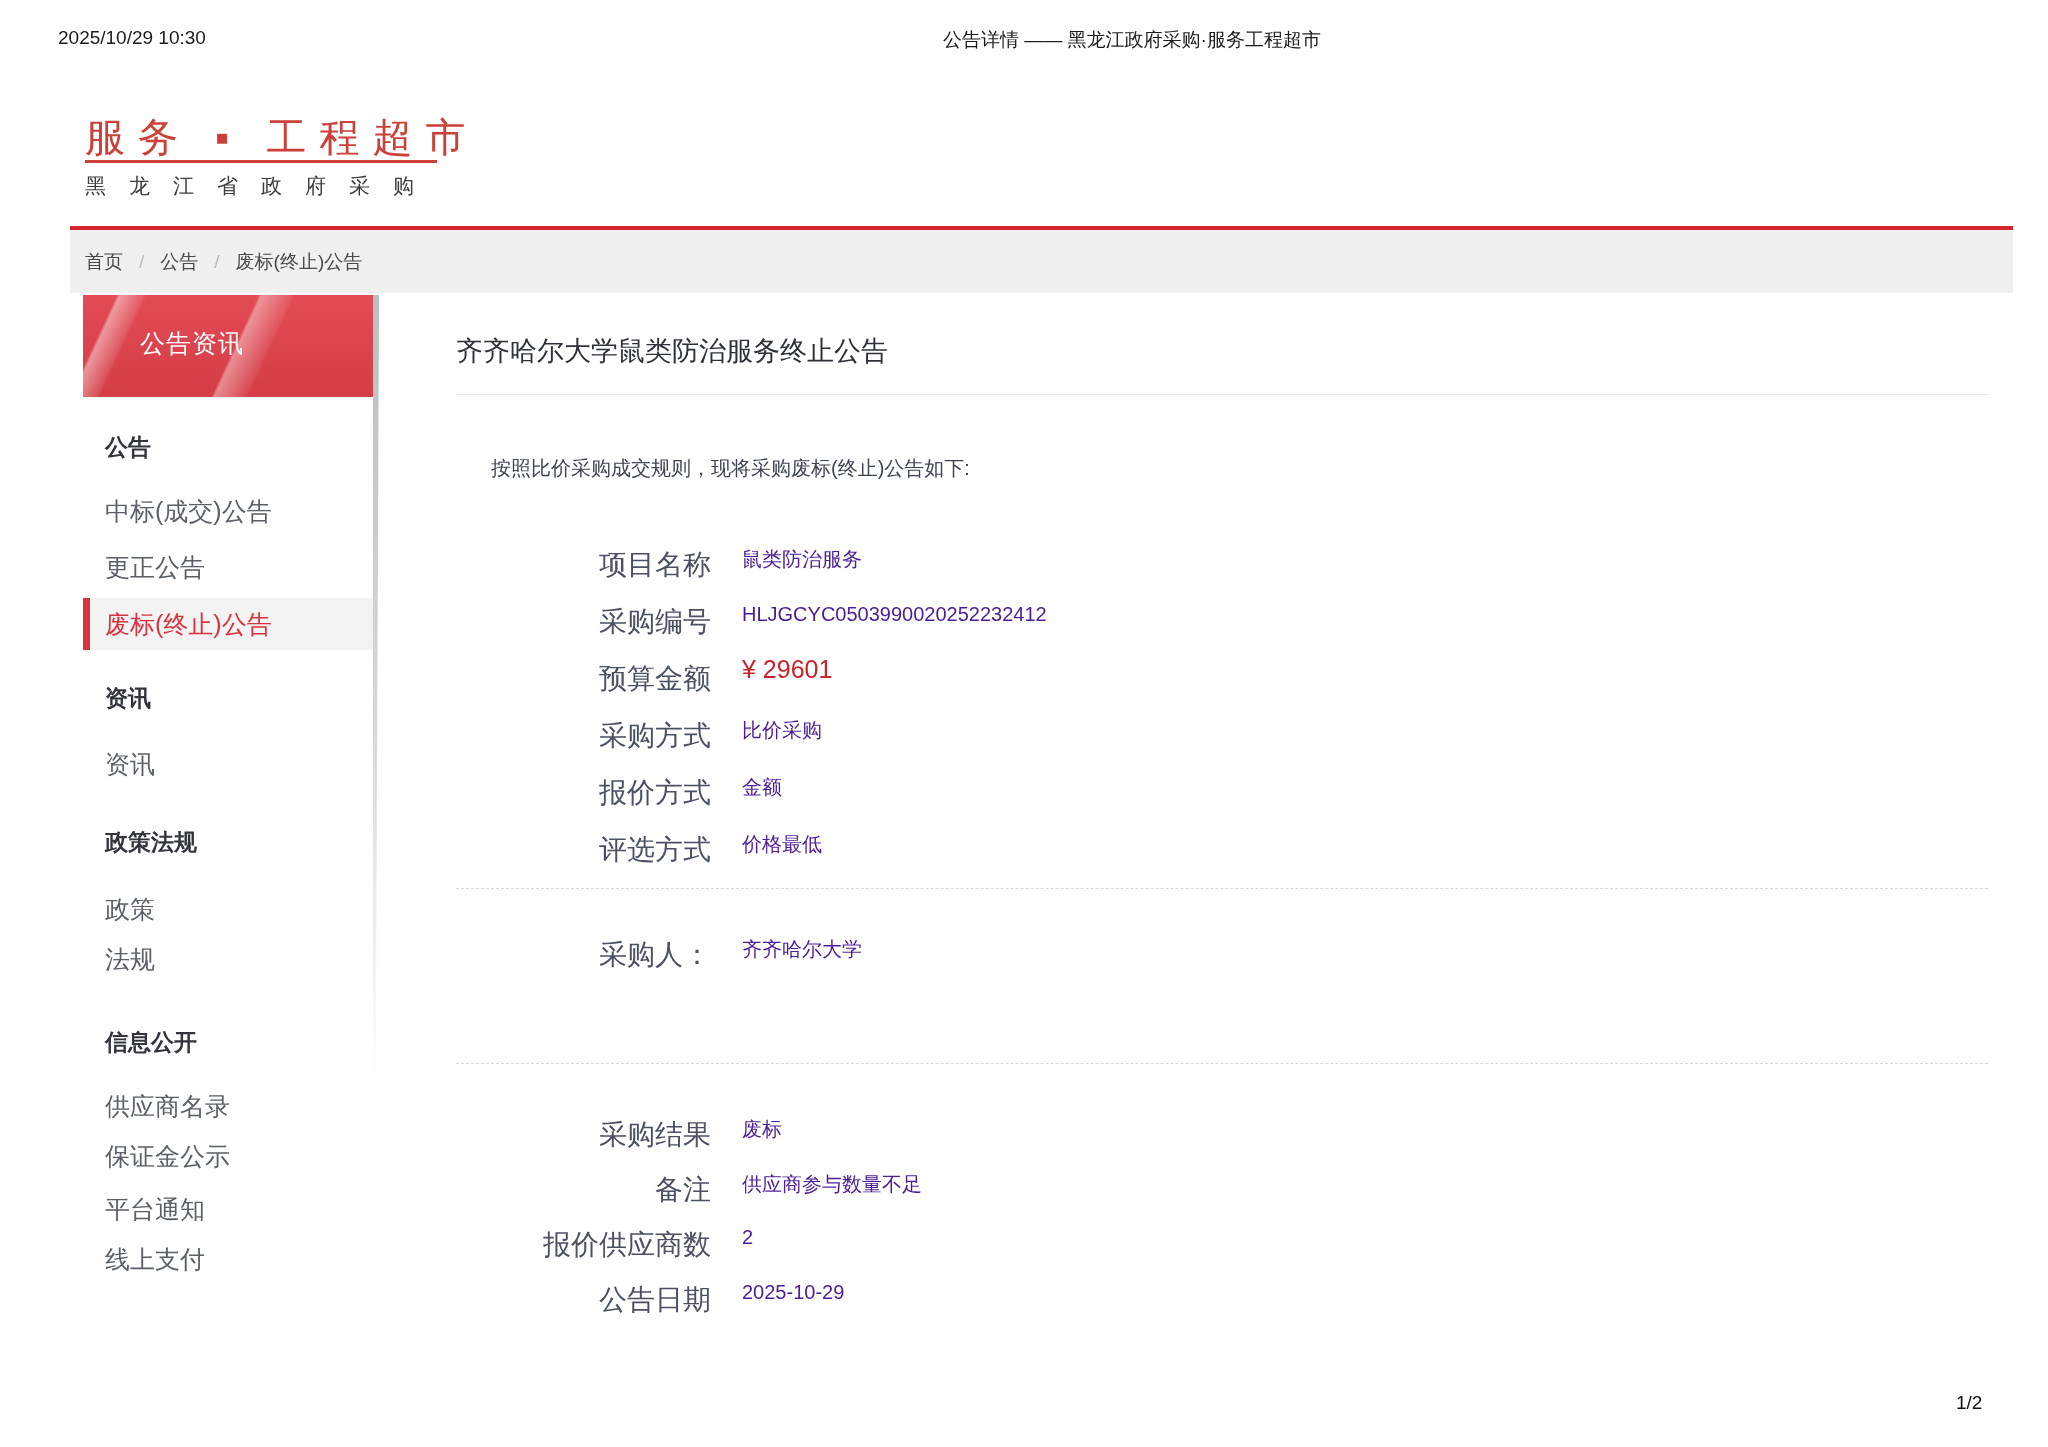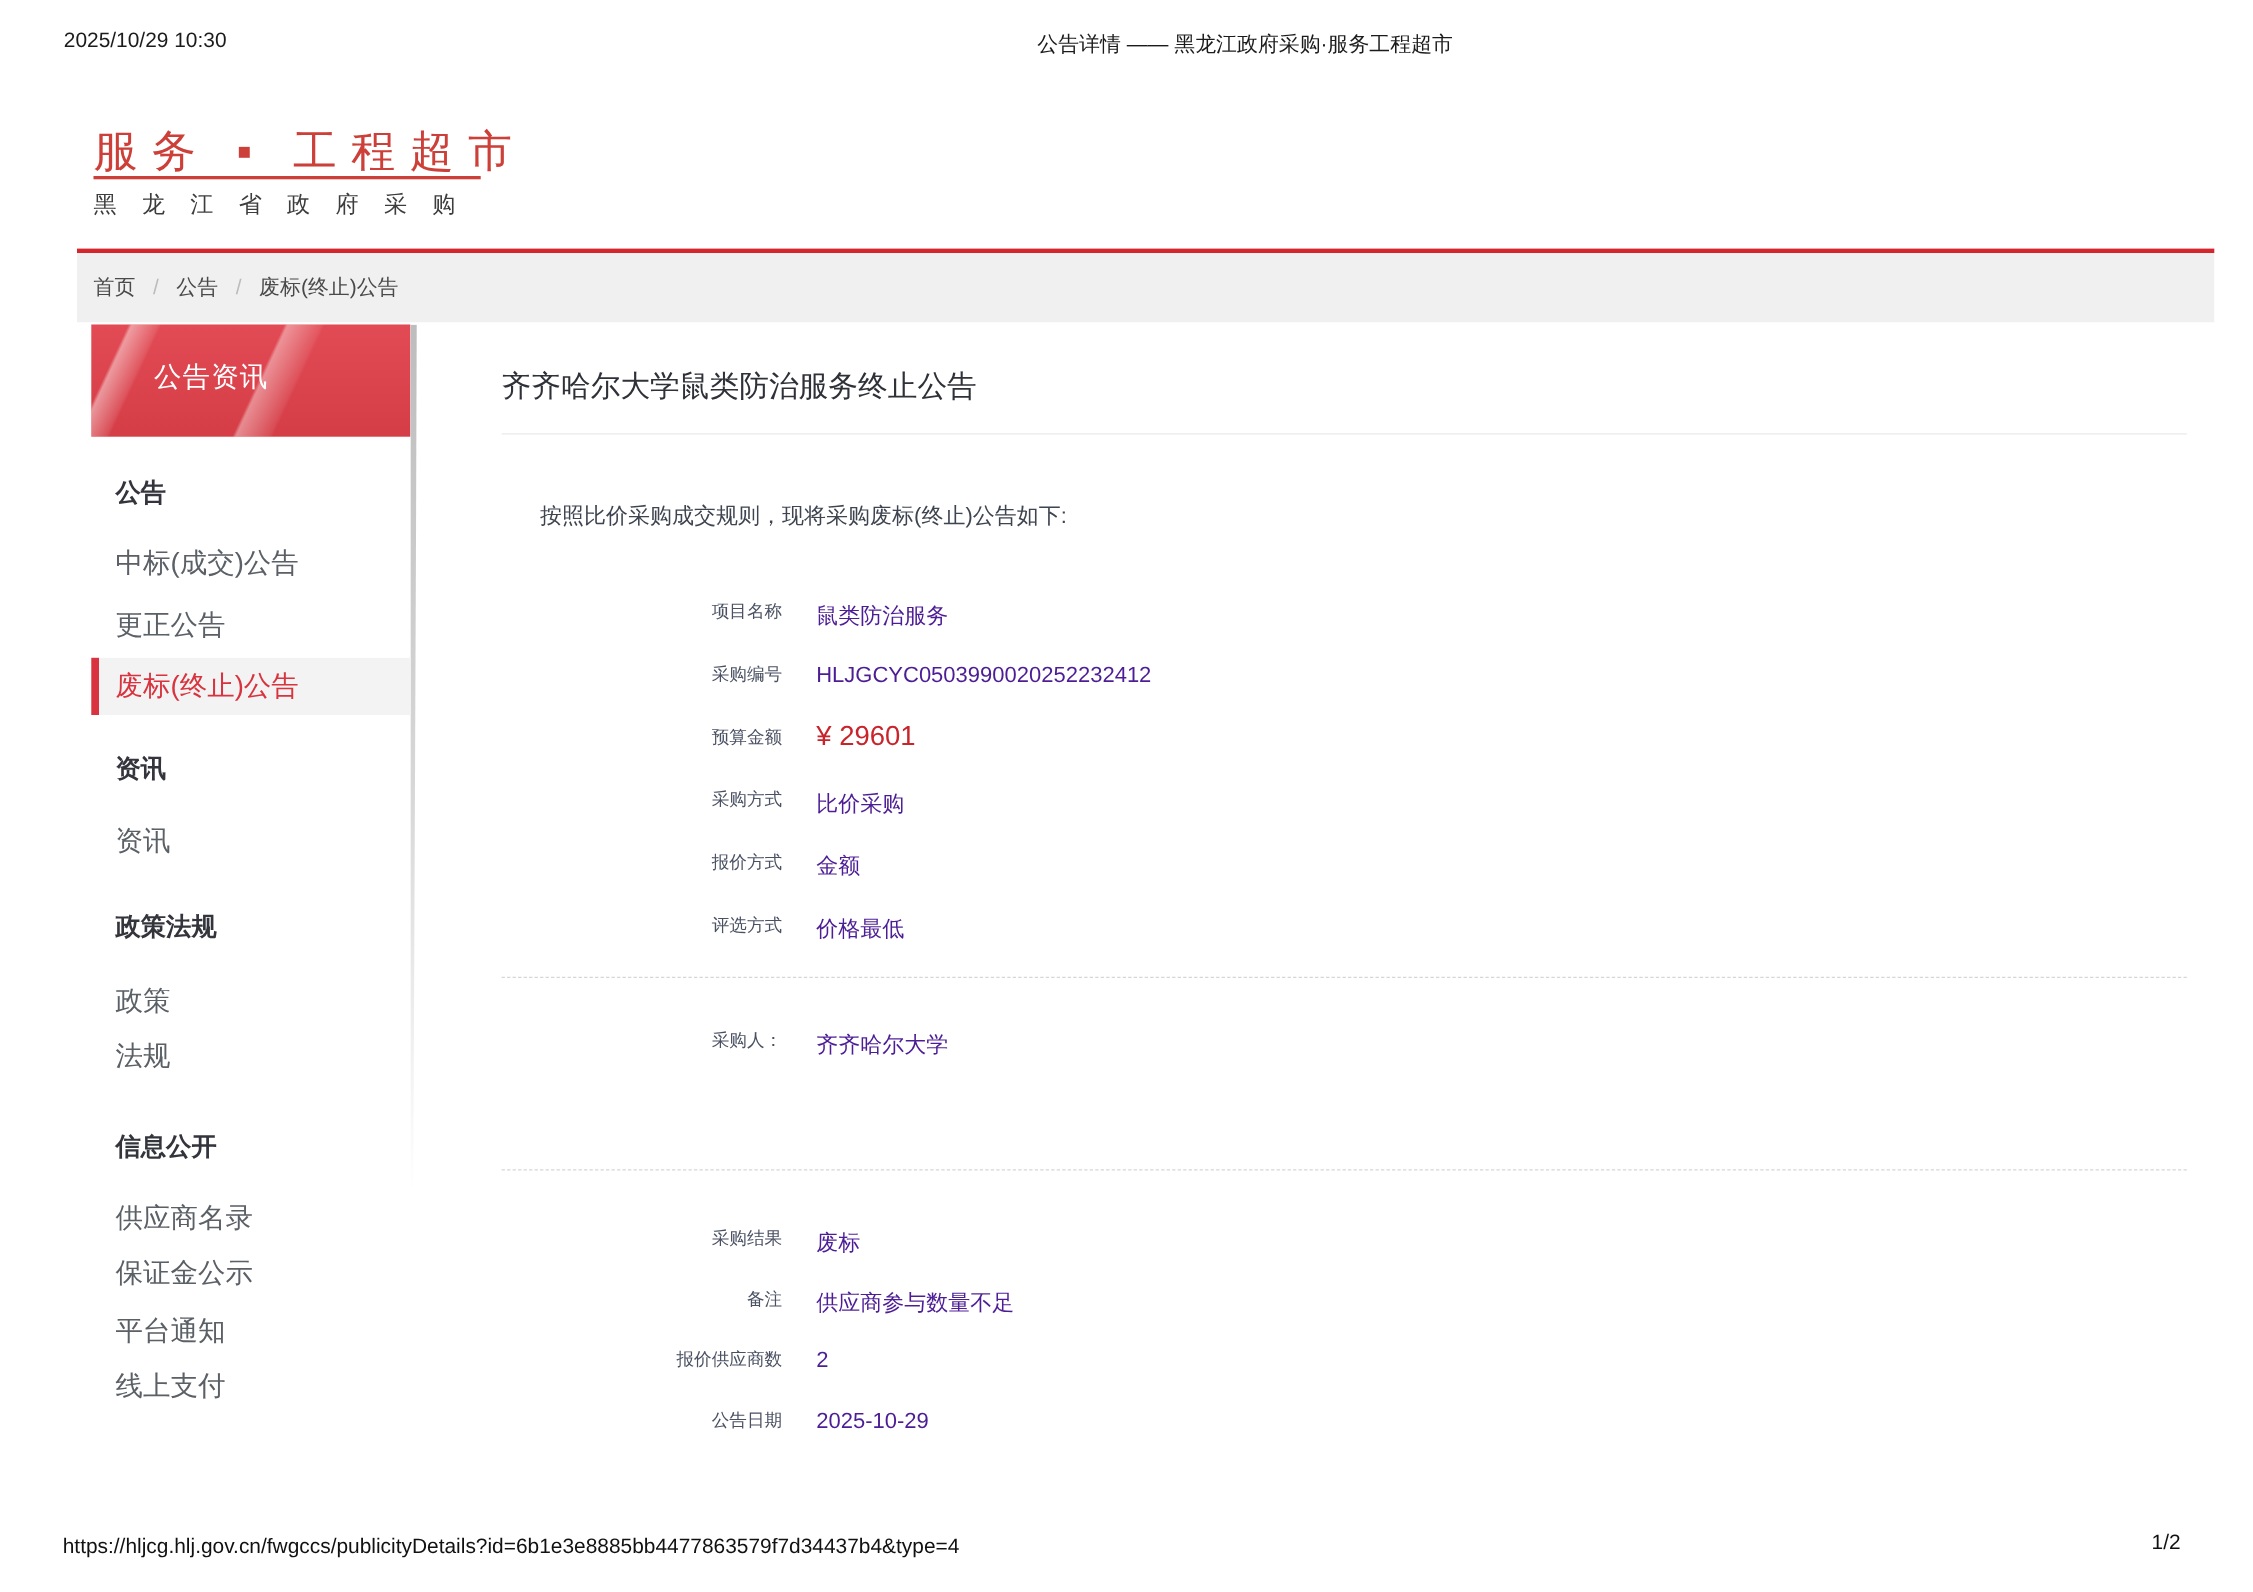--- a/index.html
+++ b/index.html
@@ -43,21 +43,21 @@
   .active-row-bg{position:absolute;left:83px;top:598px;width:290px;height:52px;background:#f3f3f3;}
   .active-bar{position:absolute;left:83px;top:598px;width:7px;height:52px;background:var(--active-red);}
   .side-item.active{left:105px;top:598px;height:52px;line-height:52px;color:var(--active-red);}
 
   
   .main-title{position:absolute;left:456px;top:333px;font-size:27px;color:#2e3138;white-space:nowrap;}
   .title-divider{position:absolute;left:456px;top:394px;width:1532px;height:0;border-top:1px solid #e7e7e7;}
   .intro{position:absolute;left:474px;top:455px;font-size:20px;color:#3e4450;white-space:nowrap;margin-left:17px;}
 
   .row{position:absolute;left:456px;width:1532px;height:28px;}
-  .row-label{position:absolute;left:0;width:255px;text-align:right;font-size:16px;color:#4a5163;white-space:nowrap;}
+  .row-label{position:absolute;left:0;width:255px;text-align:right;font-size:28px;color:#4a5163;white-space:nowrap;}
   .row-value{position:absolute;left:286px;font-size:20px;color:#4c1d95;white-space:nowrap;}
   .row-value.money{font-size:25px;color:var(--money-red);top:-5px;}
 
   .dashed-divider{position:absolute;left:456px;width:1532px;height:0;border-top:1px dashed #d6d6d6;}
 </style>
 </head>
 <body>
 
 <div id="page">
 
@@ -149,16 +149,15 @@
   </div>
   <div class="row" style="top:1226px">
     <span class="row-label">报价供应商数</span>
     <span class="row-value">2</span>
   </div>
   <div class="row" style="top:1281px">
     <span class="row-label">公告日期</span>
     <span class="row-value">2025-10-29</span>
   </div>
 
-  <div class="print-url">https://hljcg.hlj.gov.cn/fwgccs/publicityDetails?id=6b1e3e8885bb4477863579f7d34437b4&amp;type=4</div>
   <div class="print-page">1/2</div>
 
 </div>
 
 </body></html>

